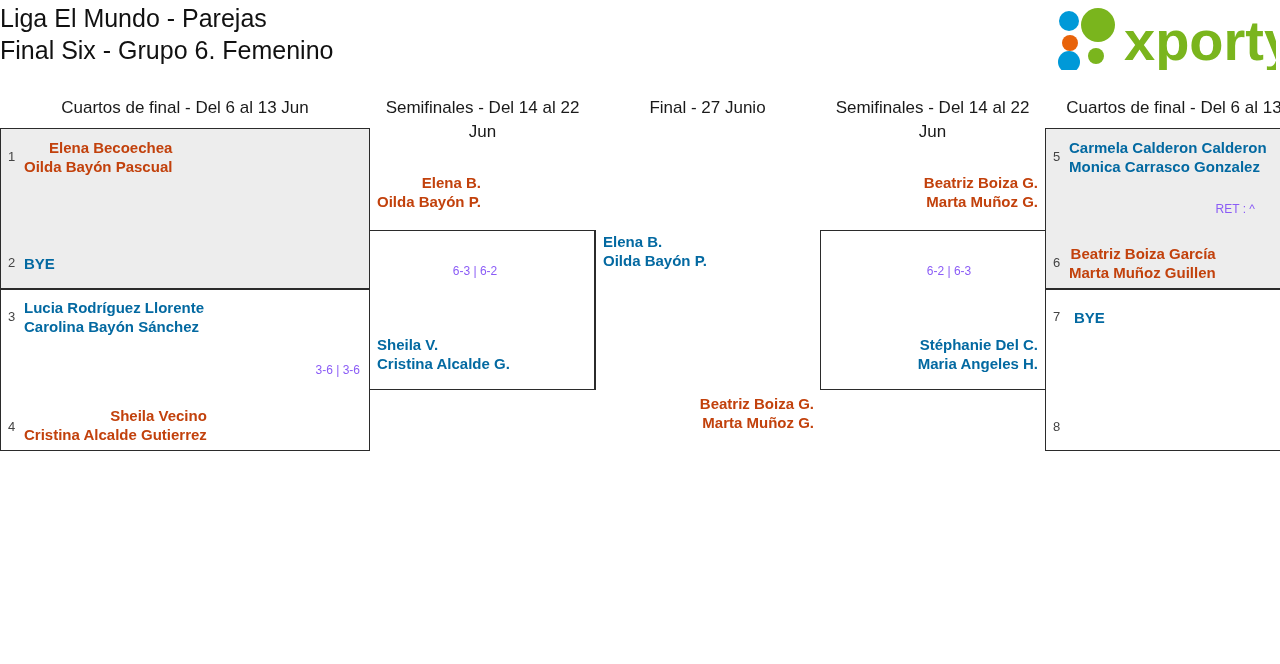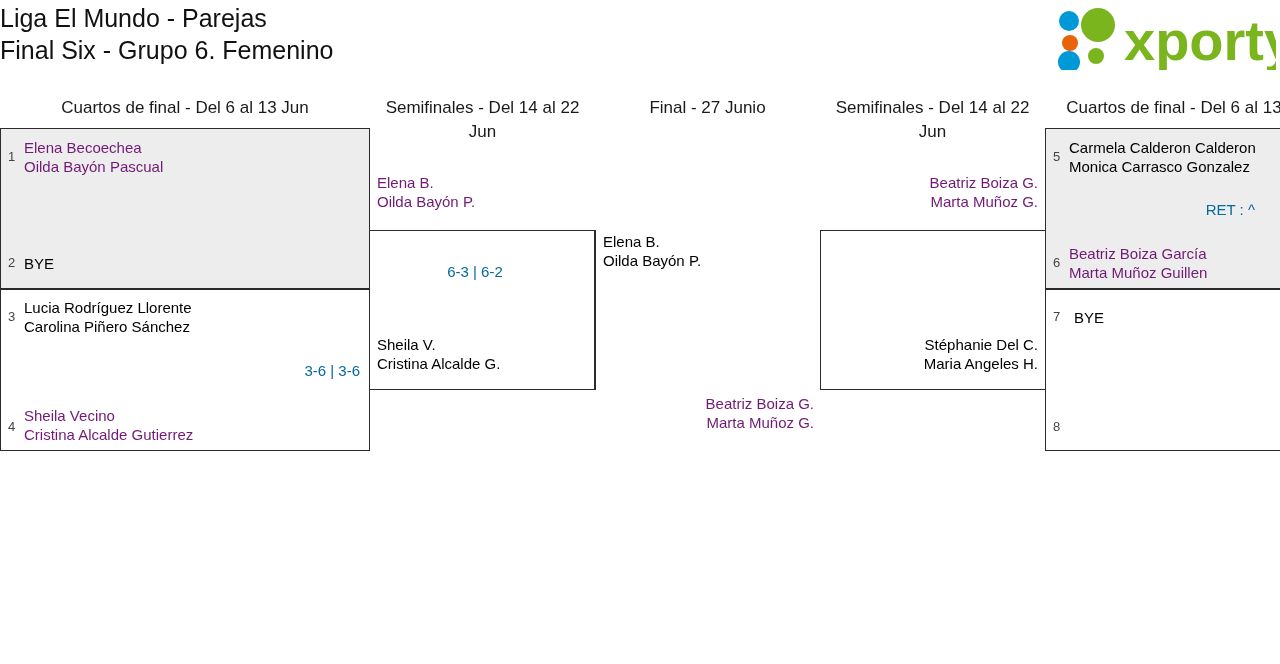--- a/index.html
+++ b/index.html
@@ -38,25 +38,25 @@
 
   .seed {
     position: absolute;
     font-size: 13px; color: #444; line-height: 14px;
   }
   .names {
     position: absolute;
     font-size: 15px; line-height: 19px;
     white-space: nowrap;
   }
-  .names.win { font-weight: 400; color: #701a75; }
-  .names.lose { font-weight: 400; color: #000000; }
+  .names.win { font-weight: 700; color: #c2410c; text-align: right; }
+  .names.lose { font-weight: 700; color: #0369a1; }
   .score {
     position: absolute;
-    font-size: 15px; line-height: 19px; color: #0369a1;
+    font-size: 12px; line-height: 19px; color: #8b5cf6;
     white-space: nowrap;
     padding-left: 32px;
   }
   .ralign { text-align: right; }
 </style>
 </head>
 <body>
 
 <div id="root">
 
@@ -84,21 +84,21 @@
   <div class="seed" style="left:8px; top:150px;">1</div>
   <div class="names win" style="left:24px; top:138px; white-space:pre-line;">Elena Becoechea
 Oilda Bayón Pascual</div>
   <div class="score" style="left:0px; top:200px; width:360px; text-align:center;"></div>
   <div class="seed" style="left:8px; top:256px;">2</div>
   <div class="names lose" style="left:24px; top:254px; white-space:pre-line;">BYE</div>
 
   <div class="mbox" style="left:0px; top:289px; width:370px; height:162px;"></div>
   <div class="seed" style="left:8px; top:310px;">3</div>
   <div class="names lose" style="left:24px; top:298px; white-space:pre-line;">Lucia Rodríguez Llorente
-Carolina Piñero Sánchez</div>
+Carolina Bayón Sánchez</div>
   <div class="score" style="left:0px; top:361px; width:360px; text-align:right;">3-6 | 3-6</div>
   <div class="seed" style="left:8px; top:420px;">4</div>
   <div class="names win" style="left:24px; top:406px; white-space:pre-line;">Sheila Vecino
 Cristina Alcalde Gutierrez</div>
 
   <div class="mbox" style="left:369px; top:230px; width:226px; height:160px;"></div>
   <div class="names win" style="left:377px; top:173px; white-space:pre-line;">Elena B.
 Oilda Bayón P.</div>
   <div class="score" style="left:369px; top:262px; width:180px; text-align:center;">6-3 | 6-2</div>
   <div class="names lose" style="left:377px; top:335px; white-space:pre-line;">Sheila V.
@@ -107,20 +107,21 @@
   <div class="vline" style="left:595px; top:230px; height:160px;"></div>
   <div class="vline" style="left:820px; top:230px; height:160px;"></div>
   <div class="names lose" style="left:603px; top:232px; white-space:pre-line;">Elena B.
 Oilda Bayón P.</div>
   <div class="names win ralign" style="left:560px; top:394px; width:254px; white-space:pre-line;">Beatriz Boiza G.
 Marta Muñoz G.</div>
 
   <div class="mbox" style="left:820px; top:230px; width:226px; height:160px;"></div>
   <div class="names win ralign" style="left:786px; top:173px; width:252px; white-space:pre-line;">Beatriz Boiza G.
 Marta Muñoz G.</div>
+  <div class="score" style="left:820px; top:262px; width:226px; text-align:center;">6-2 | 6-3</div>
   <div class="names lose ralign" style="left:786px; top:335px; width:252px; white-space:pre-line;">Stéphanie Del C.
 Maria Angeles H.</div>
 
   <div class="mbox shaded" style="left:1045px; top:128px; width:290px; height:161px;"></div>
   <div class="seed" style="left:1053px; top:150px;">5</div>
   <div class="names lose" style="left:1069px; top:138px; white-space:pre-line;">Carmela Calderon Calderon
 Monica Carrasco Gonzalez</div>
   <div class="score ralign" style="left:1045px; top:200px; width:210px;">RET : ^</div>
   <div class="seed" style="left:1053px; top:256px;">6</div>
   <div class="names win" style="left:1069px; top:244px; white-space:pre-line;">Beatriz Boiza García

